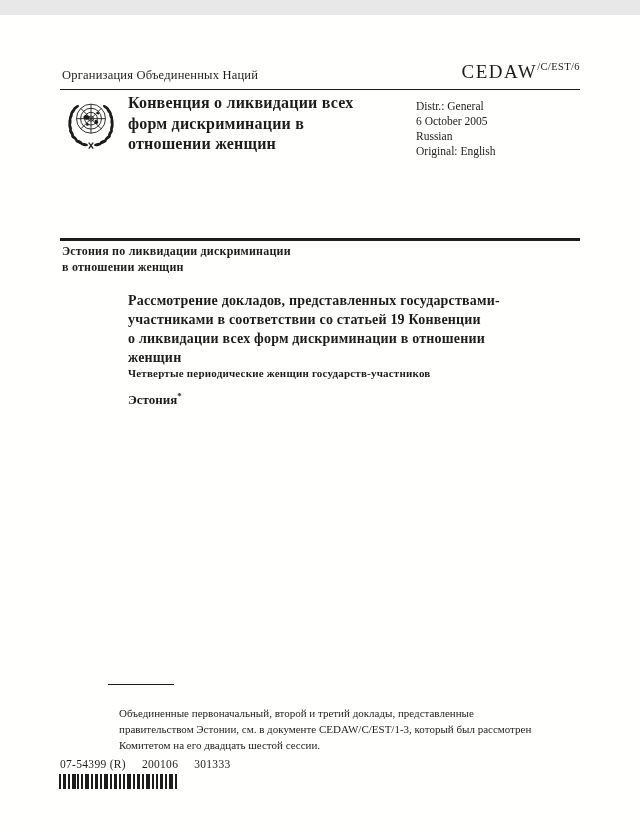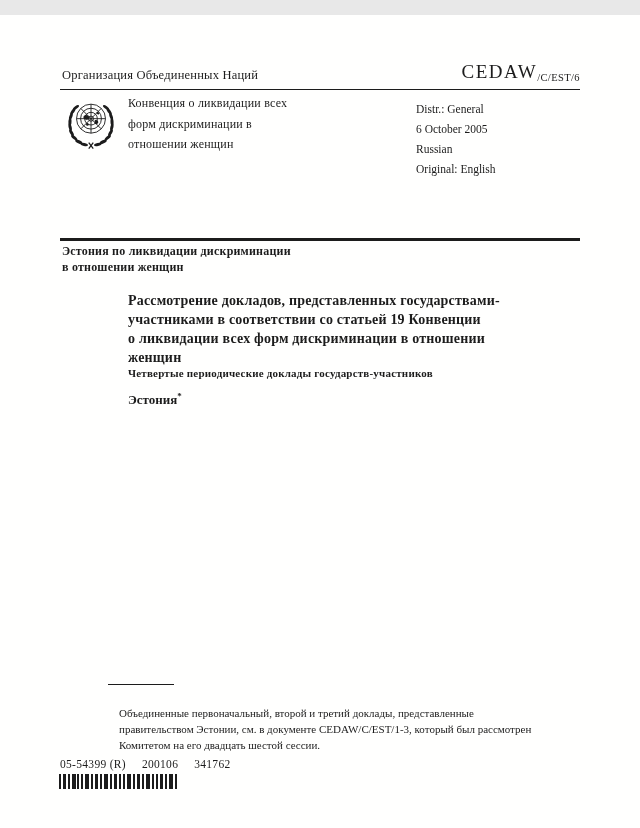--- a/index.html
+++ b/index.html
@@ -7,33 +7,33 @@
     position:relative;
     width:640px;height:828px;
     margin:15px auto;
     background:#fffffe;
     color:#1c1c1c;
     font-family:"Liberation Serif","DejaVu Serif",serif;
     overflow:hidden;
   }
   .abs{position:absolute;}
   .org-name{left:62px;top:53px;font-size:12.5px;letter-spacing:.2px;}
-  .doc-symbol{right:60px;top:46px;display:flex;align-items:flex-end;}
+  .doc-symbol{right:60px;top:46px;display:flex;align-items:flex-start;}
   .sym-main{font-size:19px;letter-spacing:1.5px;}
   .sym-suffix{font-size:10.5px;letter-spacing:.4px;}
   .rule{background:#1c1c1c;left:60px;width:520px;}
   .rule-top{top:74px;height:1px;}
   .rule-thick{top:223px;height:2.5px;}
   .emblem{left:62px;top:80px;}
   .conv-title{
     left:128px;top:78px;
-    font-size:12px;font-weight:normal;line-height:20.5px;
+    font-size:16px;font-weight:bold;line-height:20.5px;
     white-space:pre-line;letter-spacing:.2px;
   }
-  .distribution{left:416px;top:84px;font-size:11.5px;line-height:20px;white-space:pre-line;}
+  .distribution{left:416px;top:84px;font-size:11.5px;line-height:15px;white-space:pre-line;}
   .committee{
     left:62px;top:229px;
     font-size:12px;font-weight:bold;line-height:15.5px;
     white-space:pre-line;letter-spacing:.2px;
   }
   .main-title{
     left:128px;top:276px;
     font-size:14px;font-weight:bold;line-height:19px;
     white-space:pre-line;letter-spacing:.2px;
   }
@@ -117,35 +117,35 @@
   <div class="abs rule rule-thick"></div>
 
   <div class="abs committee">Эстония по ликвидации дискриминации
 в отношении женщин</div>
 
   <div class="abs main-title">Рассмотрение докладов, представленных государствами-
 участниками в соответствии со статьей 19 Конвенции
 о ликвидации всех форм дискриминации в отношении
 женщин</div>
 
-  <div class="abs subtitle">Четвертые периодические доклады государств-участников</div>
+  <div class="abs subtitle">Четвертые периодические женщин государств-участников</div>
 
   <div class="abs country">
     <span>Эстония</span><sup>*</sup>
   </div>
 
   <div class="abs fn-rule"></div>
 
 
   <div class="abs fn-para">Объединенные первоначальный, второй и третий доклады, представленные
 правительством Эстонии, см. в документе CEDAW/C/EST/1-3, который был рассмотрен
 Комитетом на его двадцать шестой сессии.</div>
 
   <div class="abs docnum">
-    <span>05-54399 (R)</span><span class="code">200106</span><span class="code">341762</span>
+    <span>07-54399 (R)</span><span class="code">200106</span><span class="code">301333</span>
   </div>
 
   <svg class="abs barcode" width="120" height="15" viewBox="0 0 120 15" aria-hidden="true">
     <g fill="#1c1c1c">
       <rect x="0" y="0" width="2" height="15"></rect>
       <rect x="4" y="0" width="3" height="15"></rect>
       <rect x="9" y="0" width="2" height="15"></rect>
       <rect x="13" y="0" width="4" height="15"></rect>
       <rect x="18" y="0" width="2" height="15"></rect>
       <rect x="22" y="0" width="2" height="15"></rect>

